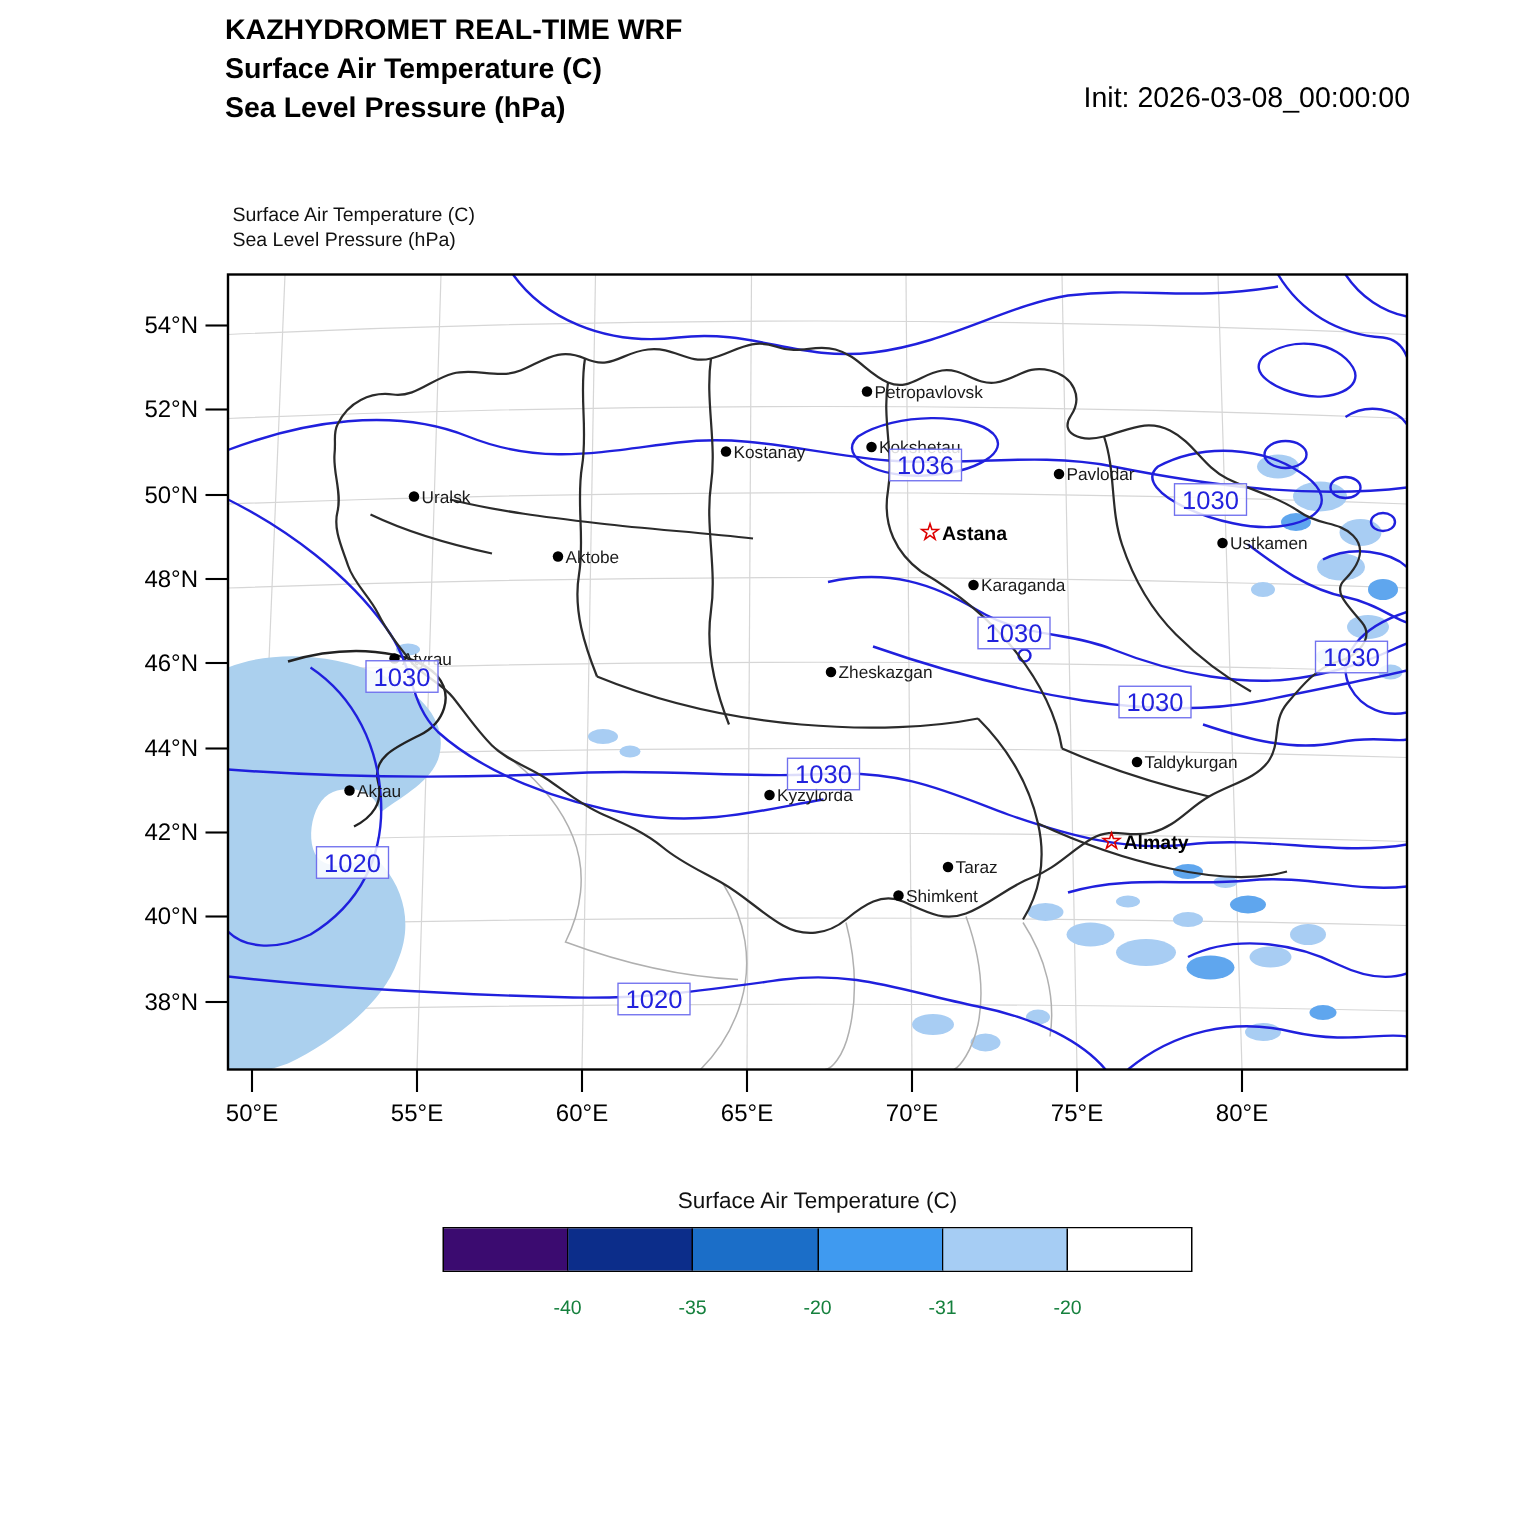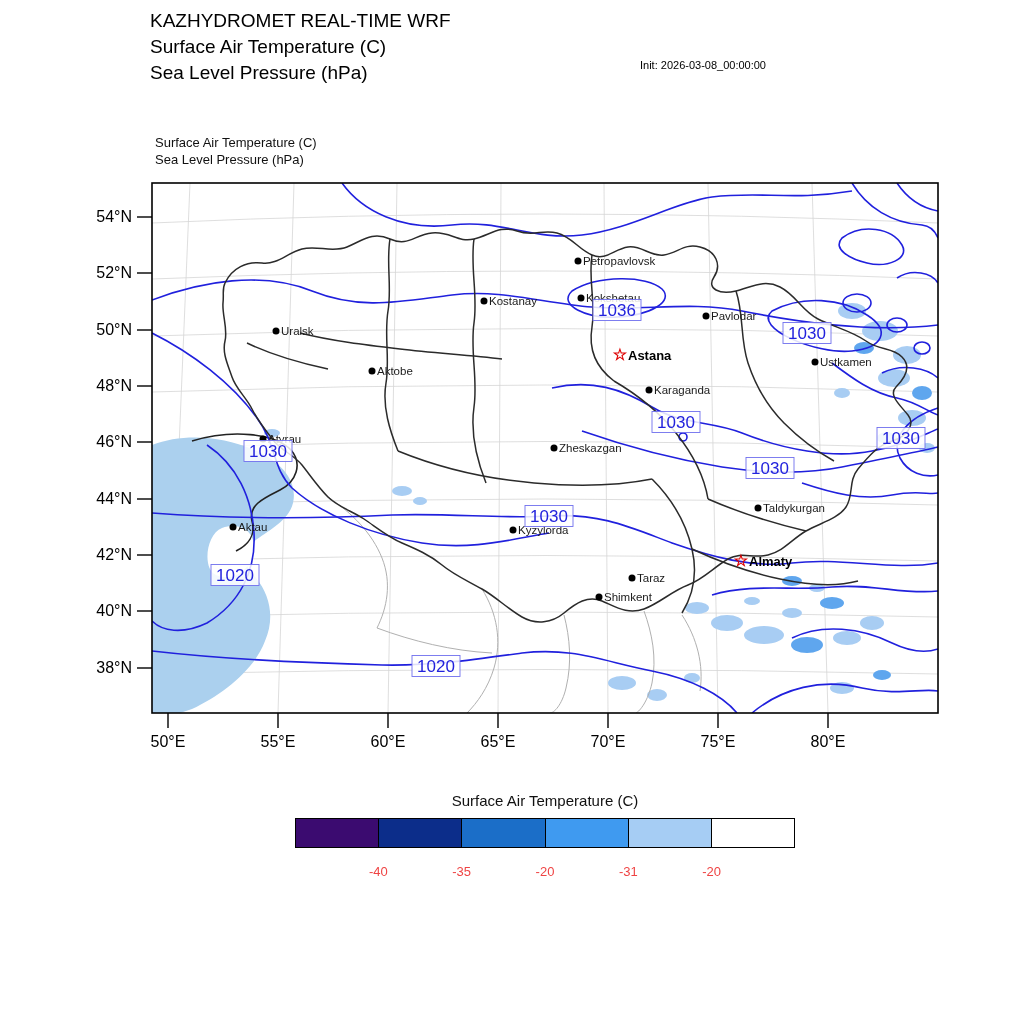--- a/index.html
+++ b/index.html
@@ -1,27 +1,27 @@
 <!DOCTYPE html>
 <html><head>
 <meta charset="utf-8">
 <style>
   html,body{margin:0;padding:0;background:#fff;}
   body{width:1024px;height:1024px;position:relative;font-family:"Liberation Sans",sans-serif;color:#000;overflow:hidden;}
   .abs{position:absolute;}
-  #title-block{left:150px;top:8px;font-weight:normal;font-size:19px;line-height:26px;letter-spacing:0px;}
-  #init-block{left:640px;top:58px;width:300px;font-size:11px;line-height:15.5px;}
+  #title-block{left:150px;top:8px;font-weight:bold;font-size:19px;line-height:26px;letter-spacing:0px;}
+  #init-block{left:640px;top:58px;width:300px;text-align:right;font-size:19px;line-height:15.5px;}
   #map-caption{left:155px;top:135px;font-size:13px;line-height:16.5px;color:#111;}
   #map-wrap{left:0;top:0;width:1024px;height:1024px;}
   svg{font-family:"Liberation Sans",sans-serif;}
   #colorbar-title{left:295px;top:792px;width:500px;text-align:center;font-size:15px;color:#111;}
   #colorbar{left:295px;top:818px;width:500px;height:30px;border:1px solid #000;display:flex;box-sizing:border-box;}
   #colorbar .seg{flex:1 1 0;border-right:1px solid #000;}
   #colorbar .seg:last-child{border-right:none;}
-  #colorbar-ticks{left:295px;top:864px;width:500px;height:20px;font-size:13px;color:#ef4444;}
+  #colorbar-ticks{left:295px;top:864px;width:500px;height:20px;font-size:13px;color:#15803d;}
   #colorbar-ticks span{position:absolute;transform:translateX(-50%);}
 </style>
 </head>
 <body>
 
 <div class="abs" id="title-block">
   <div>KAZHYDROMET REAL-TIME WRF</div>
   <div>Surface Air Temperature  (C)</div>
   <div>Sea Level Pressure  (hPa)</div>
 </div>

